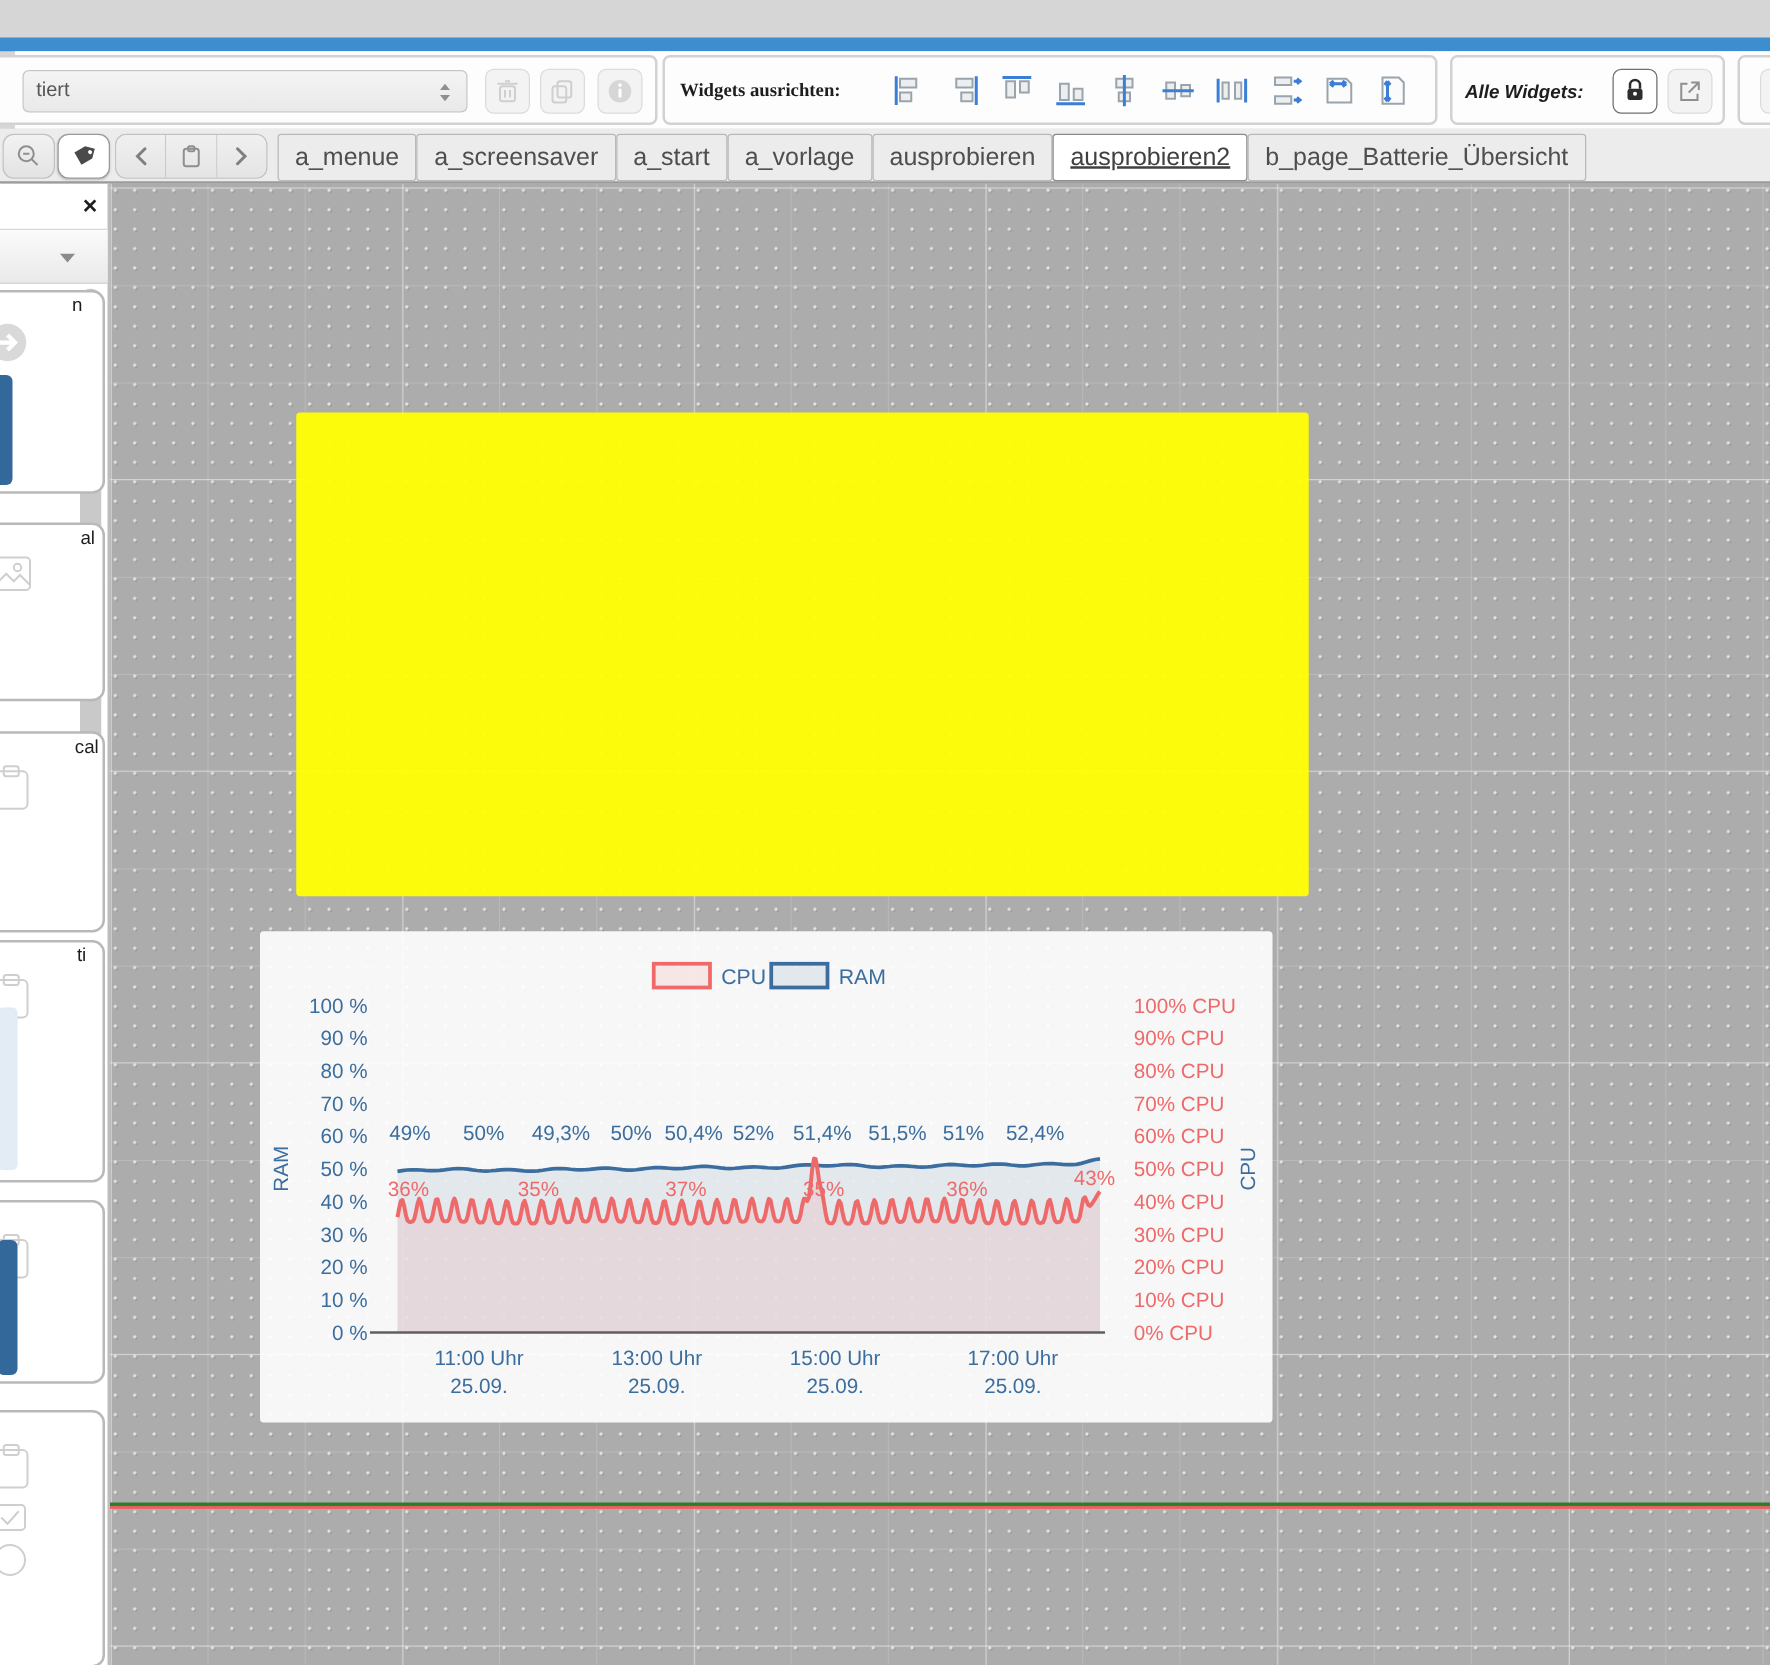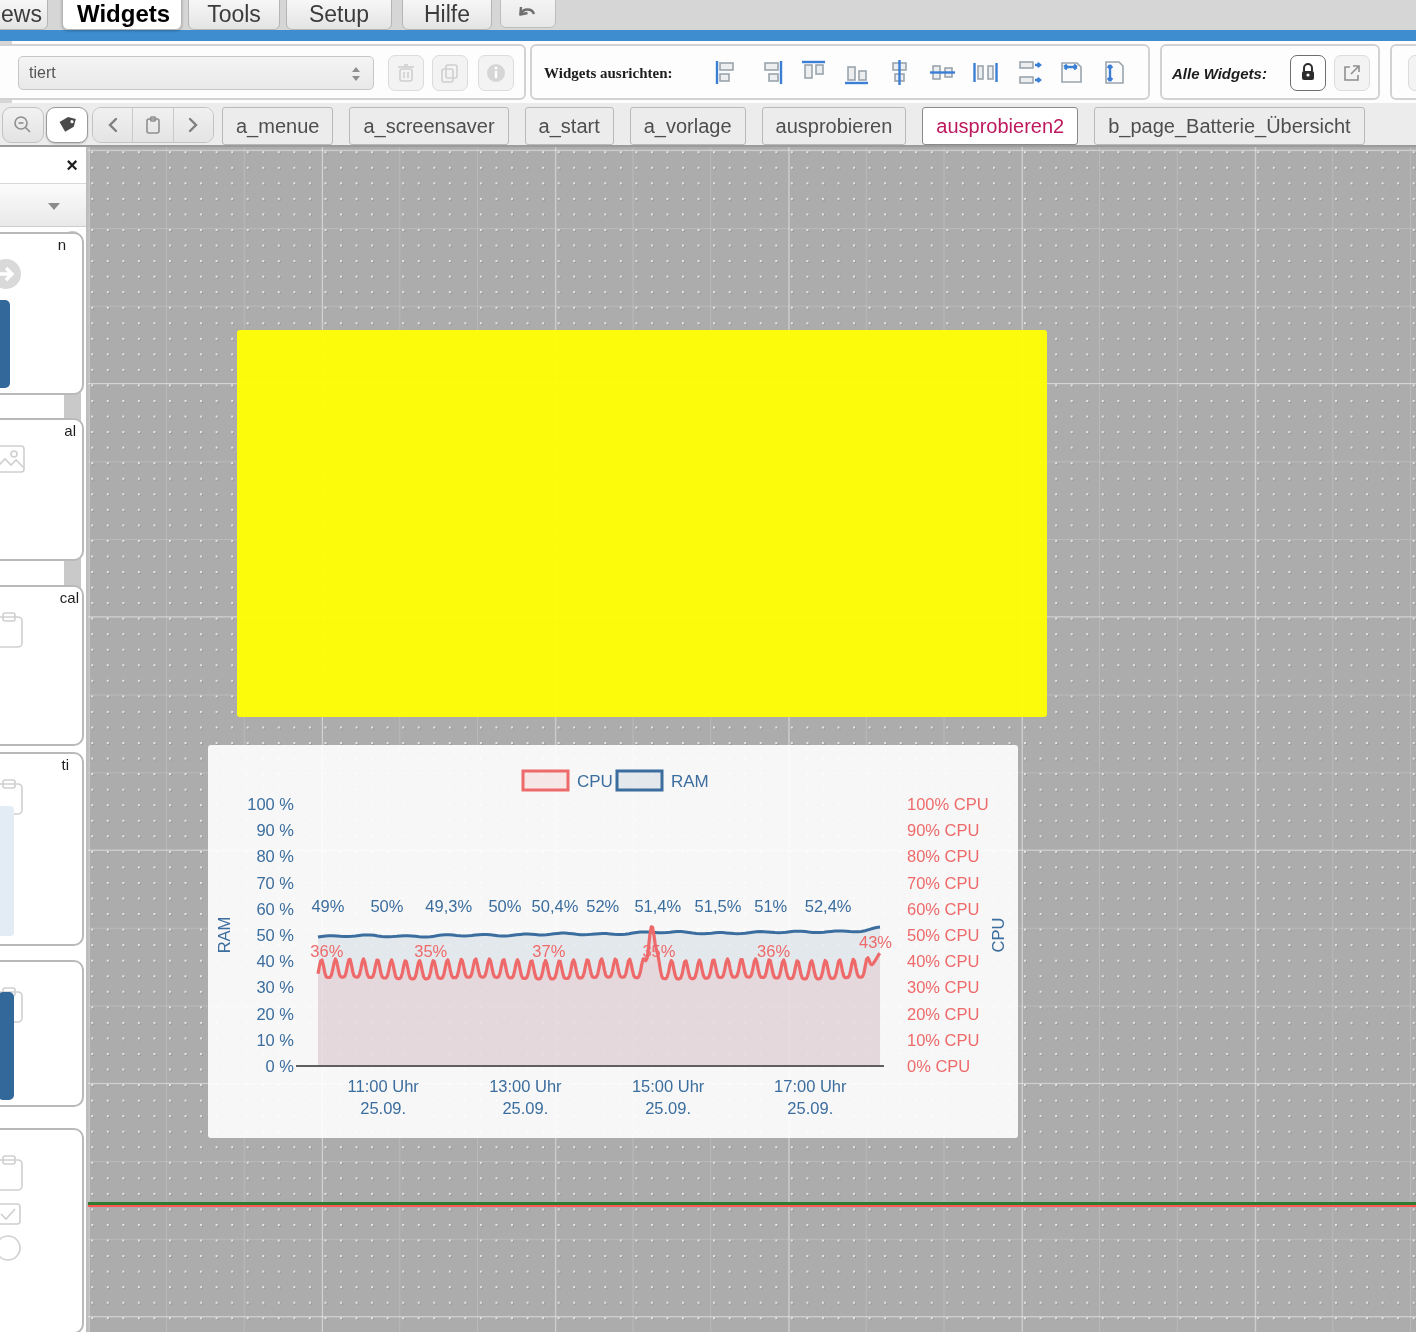--- a/index.html
+++ b/index.html
@@ -37,24 +37,24 @@
   #groupC .glabel { position:absolute; left:10px; top:19px; }
 
   
   #tabrow { position:absolute; left:0; top:103px; width:100%; height:44px; background:#ececec; border-bottom:2px solid #9b9b9b; }
   .small-btn { position:absolute; top:4px; width:42px; height:36px; border:1px solid #c2c2c2; border-radius:9px;
     background:linear-gradient(#f2f2f2,#e3e3e3); padding:6px 9px; }
   .small-btn.active { background:#fff; border-color:#9a9a9a; box-shadow:0 1px 2px rgba(0,0,0,.2); }
   #seg-group { position:absolute; left:92px; top:4px; width:122px; height:36px; display:flex; border:1px solid #c2c2c2; border-radius:9px; overflow:hidden; background:#ececec; }
   .seg-cell { flex:1; border-right:1px solid #c9c9c9; display:flex; align-items:center; justify-content:center; background:linear-gradient(#f0f0f0,#e4e4e4); cursor:pointer; }
   .seg-cell:last-child { border-right:none; }
-  #view-tabs { position:absolute; left:222px; top:4px; display:flex; gap:16px; white-space:nowrap; }
+  #view-tabs { position:absolute; left:222px; top:4px; display:flex; gap:0; white-space:nowrap; }
   .view-tab { height:38px; border:1px solid #b9b9b9; border-radius:3px; background:#ececec; color:#4e4e4e;
     font-size:20px; padding:6px 13px; cursor:pointer; }
-  .view-tab.active { background:#fff; color:#be185d; border-color:#8a8a8a; }
+  .view-tab.active { background:#fff; color:#404040; border-color:#8a8a8a;text-decoration:underline; }
 
   
   #body { position:absolute; left:0; top:147px; width:1416px; height:1185px; }
   #sidebar { position:absolute; left:0; top:0; width:88px; height:1185px; background:#fff; border-right:2px solid #bdbdbd; }
   #sidebar-close { position:absolute; left:60px; top:6px; width:24px; height:24px; border:none; background:transparent;
     font-size:20px; font-weight:bold; color:#1d1d1d; cursor:pointer; }
   #sidebar-filter { position:absolute; left:0; top:36px; width:86px; height:44px; background:linear-gradient(#fbfbfb,#e9e9e9);
     border-top:1px solid #d8d8d8; border-bottom:1px solid #cccccc; cursor:pointer; }
   #sidebar-filter .caret { position:absolute; right:26px; top:19px; width:0; height:0; border-left:6px solid transparent; border-right:6px solid transparent; border-top:7px solid #8b8b8b; }
   #sidebar-scrollthumb { position:absolute; left:64px; top:84px; width:17px; height:418px; background:#c9c9c9; border-radius:8px; }
@@ -85,35 +85,20 @@
   #hline-widget .red { height:2.5px; background:#ff5252; }
 
   .icon-stroke { stroke:#8f8f8f; fill:none; stroke-width:1.6; }
   .icon-pale { stroke:#cfcfcf; fill:none; stroke-width:1.6; }
 </style>
 </head>
 <body>
 
 <div id="app">
 
-  <div id="menubar">
-    <div id="menu-items">
-        <button class="menu-btn" style="left: -14px; width: 62px;">ews</button>
-        <button class="menu-btn active" style="left: 62px; width: 120px;">Widgets</button>
-        <button class="menu-btn" style="left: 188px; width: 92px;">Tools</button>
-        <button class="menu-btn" style="left: 286px; width: 106px;">Setup</button>
-        <button class="menu-btn" style="left: 402px; width: 90px;">Hilfe</button>
-      </div>
-    <button id="undo-btn" title="">
-      <svg width="24" height="18" viewBox="0 0 24 18">
-        <path d="M5 10 C7 4,16 4,18 10" fill="none" stroke="#6e6e6e" stroke-width="2.4"></path>
-        <path d="M5 3 L4.3 10.5 L11.5 9" fill="none" stroke="#6e6e6e" stroke-width="2.4" stroke-linejoin="round"></path>
-      </svg>
-    </button>
-  </div>
 
   <div id="bluebar">
       <div id="notch"></div>
     </div>
 
   <div id="toolbar">
     <div class="tgroup" id="groupA">
       <div id="widget-select">
         <span>tiert</span>
         <svg style="position:absolute;right:10px;top:9px" width="14" height="16" viewBox="0 0 14 16">

